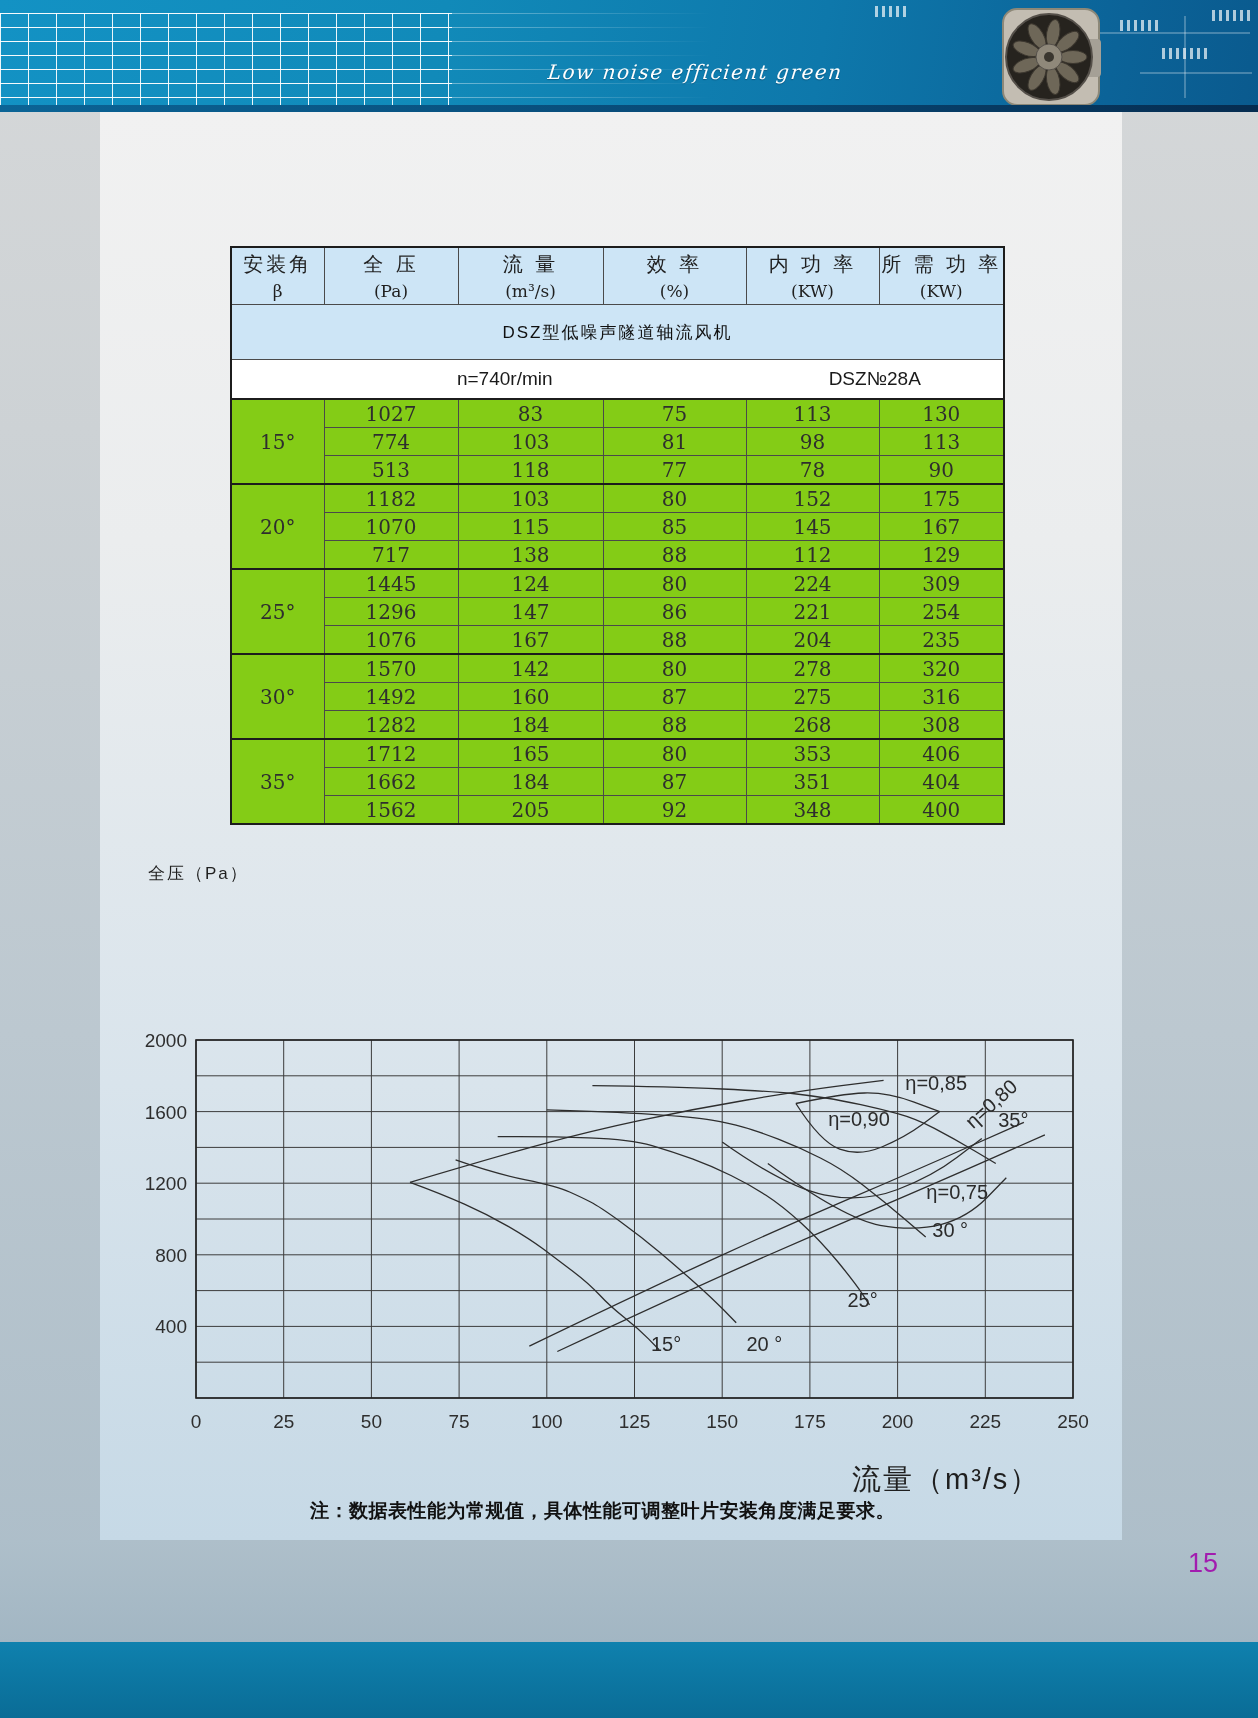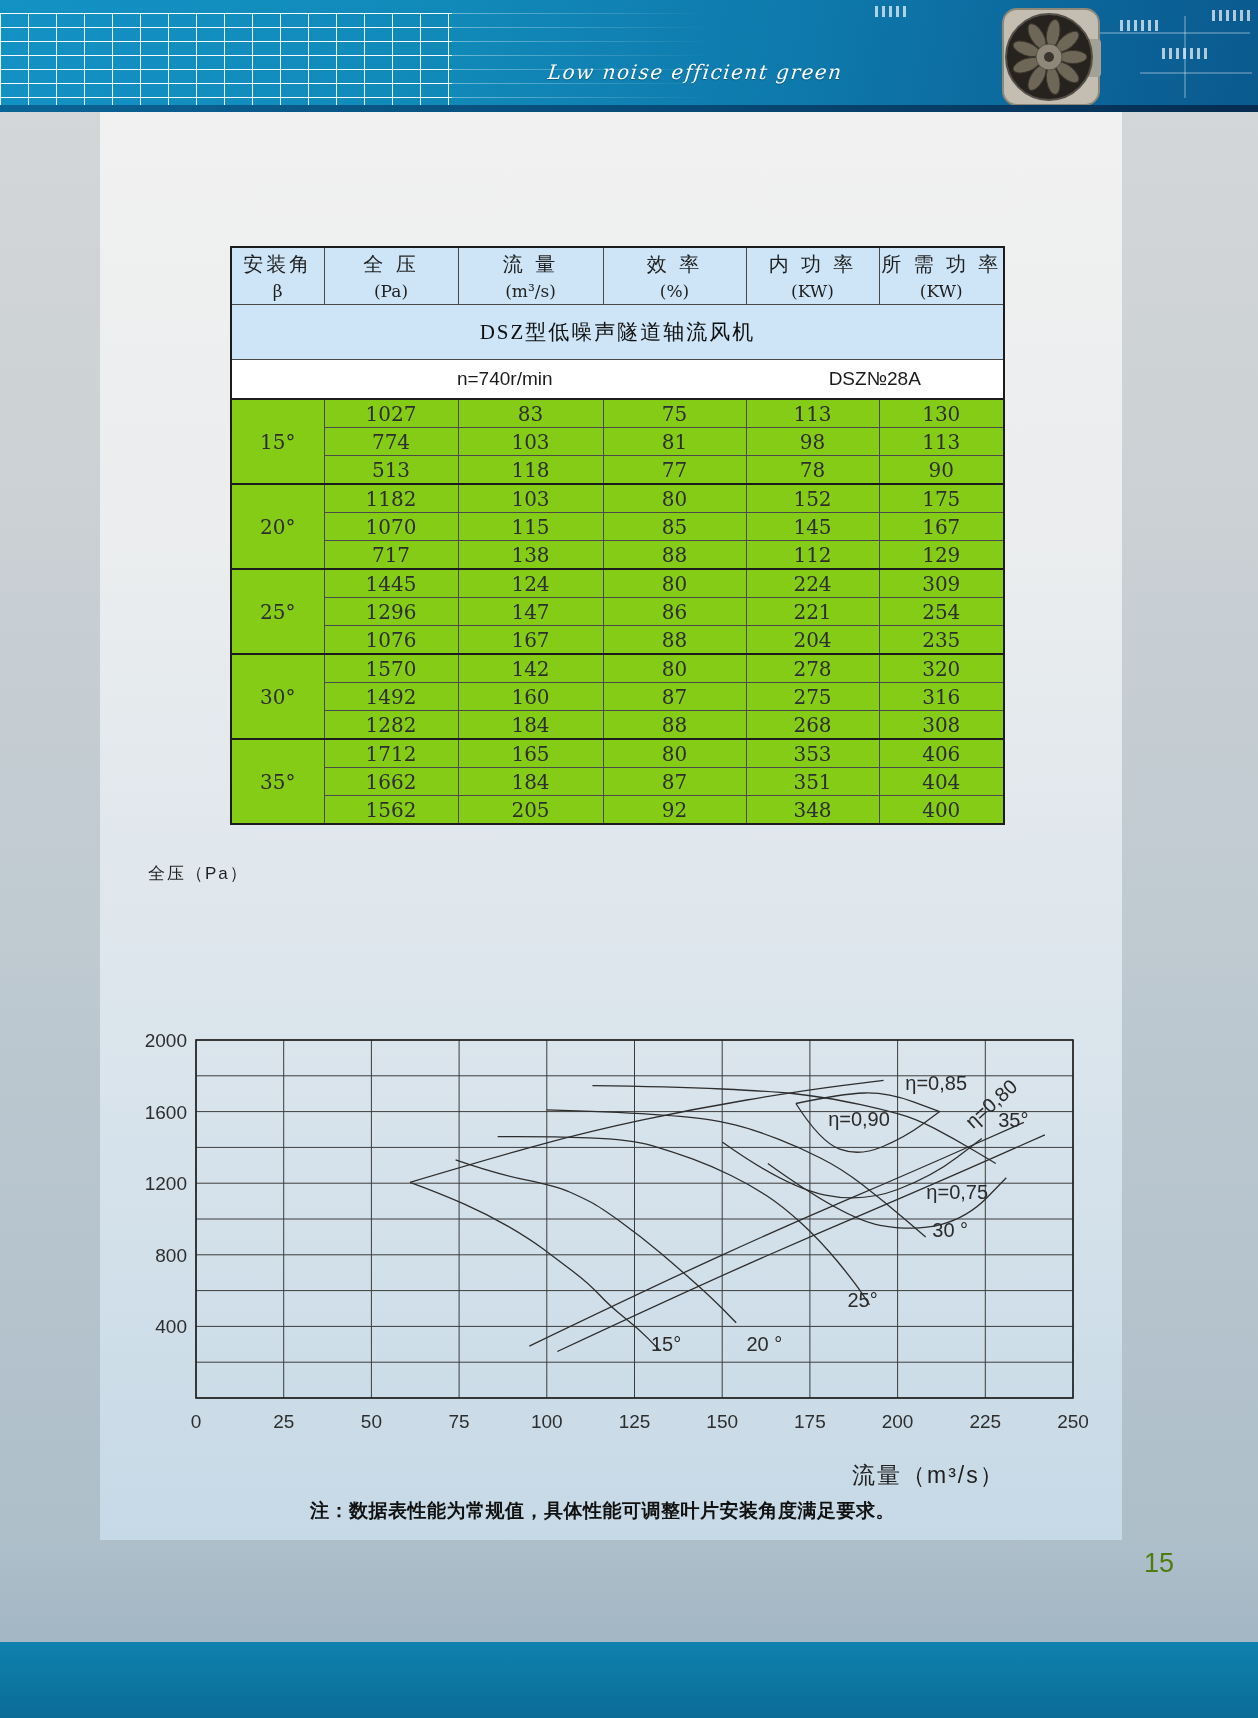--- a/index.html
+++ b/index.html
@@ -32,48 +32,48 @@
   .trace{position:absolute;background:rgba(255,255,255,.25);}
   .fan{position:absolute;left:995px;top:5px;}
   
   .page{position:absolute;left:100px;top:112px;width:1022px;height:1428px;
     background:linear-gradient(180deg,#f1f1f1 0%,#ebedee 30%,#d9e4ec 68%,#c6d9e6 100%);}
   
   table.spec{border-collapse:collapse;table-layout:fixed;position:absolute;left:230px;top:246px;
     width:773px;font-family:"DejaVu Serif",serif;border:2px solid #1c1c1c;}
   .spec td,.spec th{border:1px solid #4a4a4a;text-align:center;padding:0;vertical-align:middle;}
   .spec .title-row td{background:#cde5f6;height:54px;
-    font-family:Liberation Serif, serif;font-size:21px;letter-spacing:2px;color:#101010;}
+    font-family:Liberation Sans, sans-serif;font-size:17px;letter-spacing:2px;color:#101010;}
   .spec .sub-row td{background:#ffffff;height:38px;
     font-family:"Liberation Sans",sans-serif;font-size:19px;color:#1a1a1a;border-bottom:2px solid #1c1c1c;}
   .spec .sub-row td.l{border-right:1px solid transparent;padding-left:32px;}
   .spec .sub-row td.r{border-left:1px solid transparent;}
   .spec thead th{background:#cde5f6;height:56px;font-weight:normal;color:#1f1f1f;}
   .spec thead .cn{font-size:20px;letter-spacing:3px;}
   .spec thead .un{font-size:17px;margin-top:3px;}
   .spec tbody td{height:27px;font-size:20px;color:#2e2e2e;}
   .spec tbody tr.tone-green td{background:#84cc16;}
   .spec tbody tr.tone-blue td{background:#84cc16;}
   .spec tbody tr.group-start td{border-top:2px solid #1c1c1c;}
   
   .ylab{position:absolute;left:148px;top:862px;font-size:17px;color:#1f1f1f;letter-spacing:2px;}
-  .xlab{position:absolute;left:852px;top:1460px;font-size:23px;color:#1f1f1f;letter-spacing:2px;}
+  .xlab{position:absolute;left:852px;top:1460px;font-size:29px;color:#1f1f1f;letter-spacing:2px;}
   svg.chart{position:absolute;left:140px;top:1025px;}
   .grid-line{stroke:#3c3c3c;stroke-width:1;}
   .frame{fill:none;stroke:#222;stroke-width:1.6;}
   .curve{fill:none;stroke:#2e2e2e;stroke-width:1.3;}
   .tick{font-family:"Liberation Sans",sans-serif;font-size:19px;fill:#2e2e2e;text-anchor:middle;}
   .yt{text-anchor:end;}
   .clabel{font-family:"Liberation Sans",sans-serif;font-size:20px;fill:#2b2b2b;text-anchor:middle;}
   
   .note{position:absolute;left:310px;top:1498px;font-size:19px;font-weight:bold;color:#111;letter-spacing:.5px;}
   .band-gray{position:absolute;left:0;top:1540px;width:1258px;height:102px;
     background:linear-gradient(180deg,#aebfca 0%,#a2b6c3 100%);}
-  .pageno{position:absolute;left:1124px;top:1548px;width:50px;text-align:right;
-    font-size:27px;color:#4d7c0f;}
+  .pageno{position:absolute;left:1188px;top:1548px;width:50px;text-align:left;
+    font-size:27px;color:#a21caf;}
   .band-blue{position:absolute;left:0;top:1642px;width:1258px;height:76px;
     background:linear-gradient(180deg,#0f81ae 0%,#0a6c96 100%);}
 </style>
 </head>
 <body>
 
 <div class="banner">
   <div class="bhlines"></div>
   <div class="bgrid"></div>
   <div class="slogan">

